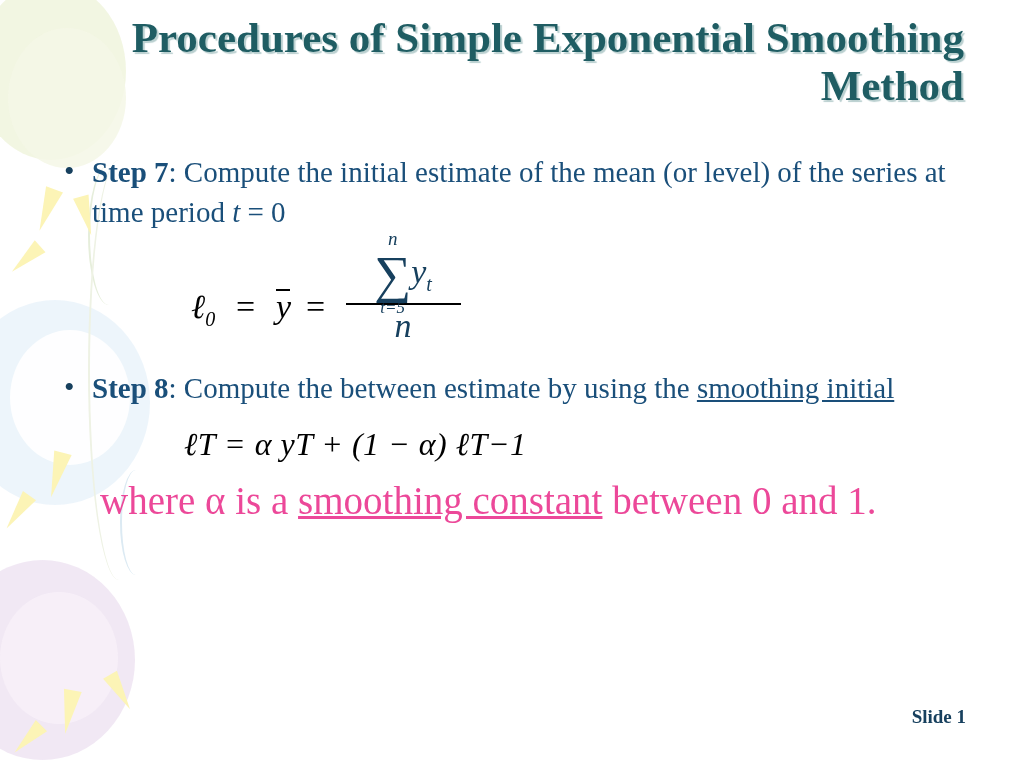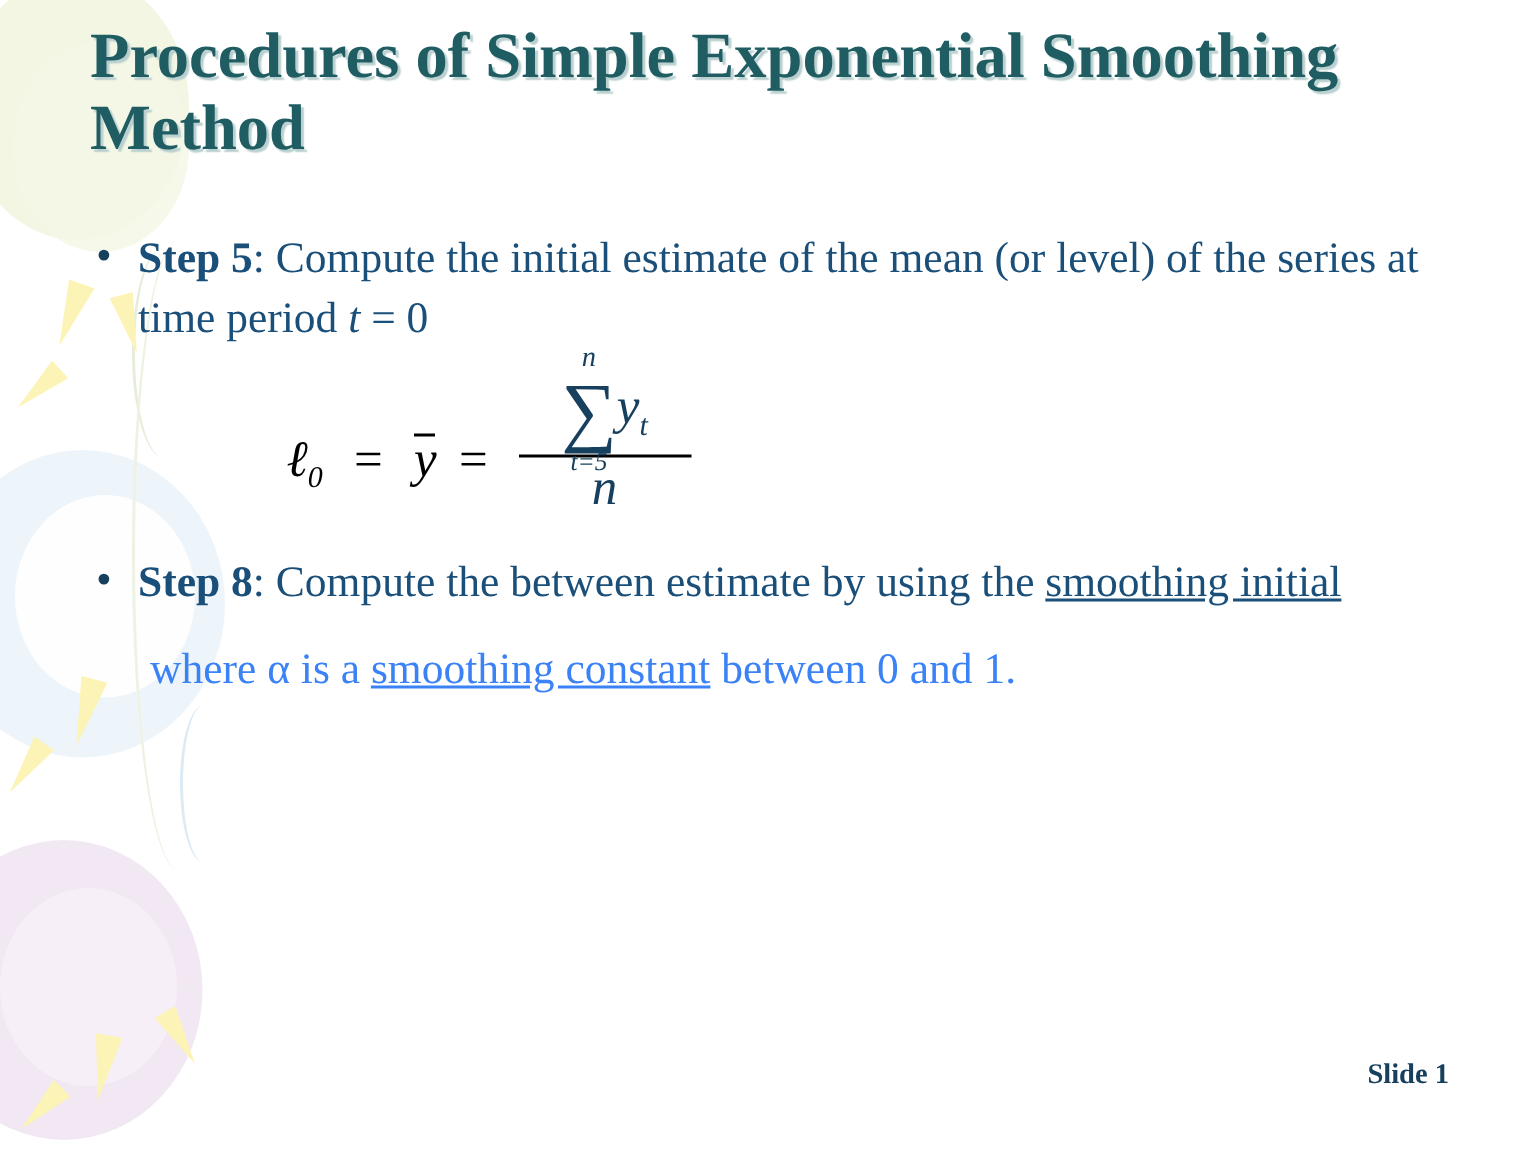--- a/index.html
+++ b/index.html
@@ -82,21 +82,21 @@
     border-color: transparent;
   }
   .ray-y { border-bottom-color: #fcf4b6; }
 
   
   .title {
     position: absolute;
     left: 60px;
     top: 14px;
     width: 904px;
-    text-align: left;
+    text-align: right;
     font-size: 43px;
     line-height: 1.12;
     font-weight: bold;
     color: #1f5d63;
     text-shadow: 2px 2px 1px #b9cfcf;
     letter-spacing: 0px;
   }
 
   
   .content {
@@ -214,23 +214,23 @@
 
   .formula2 {
     margin: 18px 0 10px 126px;
     font-size: 32px;
     font-style: italic;
     color: #000;
     letter-spacing: .5px;
   }
   .wherenote {
     margin: 18px 0 0 42px;
-    font-size: 29px;
+    font-size: 39px;
     line-height: 40px;
-    color: #3b82f6;
+    color: #ec4899;
   }
 
   
   .slide-number {
     position: absolute;
     right: 58px;
     bottom: 40px;
     font-size: 19px;
     font-weight: bold;
     color: #17405e;
@@ -263,21 +263,21 @@
     <div class="ray ray-y" style="left:20px; top:720px; border-width:0 8px 38px 8px; transform:rotate(225deg);"></div>
   </div>
 
   <div class="title">Procedures of Simple Exponential Smoothing Method</div>
 
   <div class="content">
 
     <div class="bullet-row">
       <div class="bullet-dot">•</div>
       <div class="bullet-text">
-        <b>Step 5</b><span>: </span><span>Compute the initial estimate of the mean (or level) of the series at time period </span><span class="ital">t</span><span> = 0</span>
+        <b>Step 7</b><span>: </span><span>Compute the initial estimate of the mean (or level) of the series at time period </span><span class="ital">t</span><span> = 0</span>
       </div>
     </div>
 
     <div class="formula1">
       <span class="f-ell" style="left:3px; top:44px;"><span>ℓ</span><span class="sub">0</span></span>
       <span class="f-ell" style="left:48px; top:44px; font-style:normal;">=</span>
       <span class="f-ell ybar" style="left:88px; top:44px;">y</span>
       <span class="f-ell" style="left:118px; top:44px; font-style:normal;">=</span>
 
       <div class="frac">
@@ -293,20 +293,21 @@
       </div>
     </div>
 
     <div class="bullet-row">
       <div class="bullet-dot">•</div>
       <div class="bullet-text">
         <b>Step 8</b><span>: </span><span>Compute the between estimate by using the </span><span class="ul">smoothing initial</span>
       </div>
     </div>
 
+    <div class="formula2">ℓT = α yT + (1 − α) ℓT−1</div>
 
     <div class="wherenote">
       <span>where </span><span>α</span><span> is a </span><span class="ul">smoothing constant</span><span> between 0 and 1.</span>
     </div>
   </div>
 
   <div class="slide-number">Slide 1</div>
 </div>
 
 </body></html>

